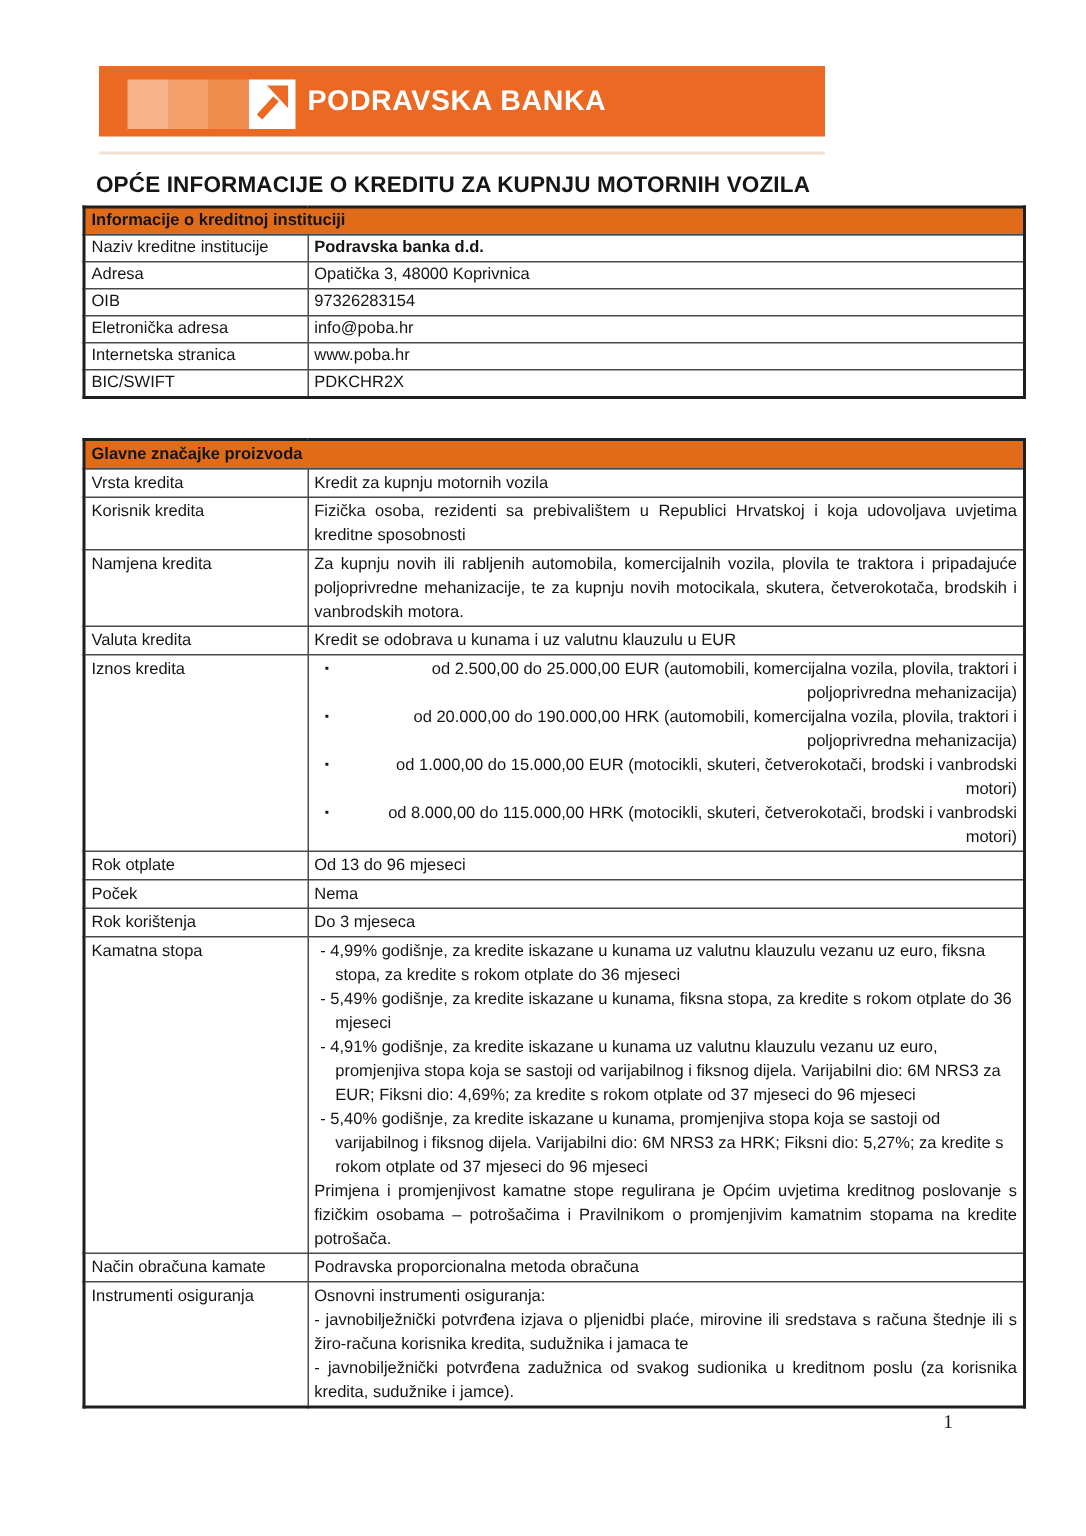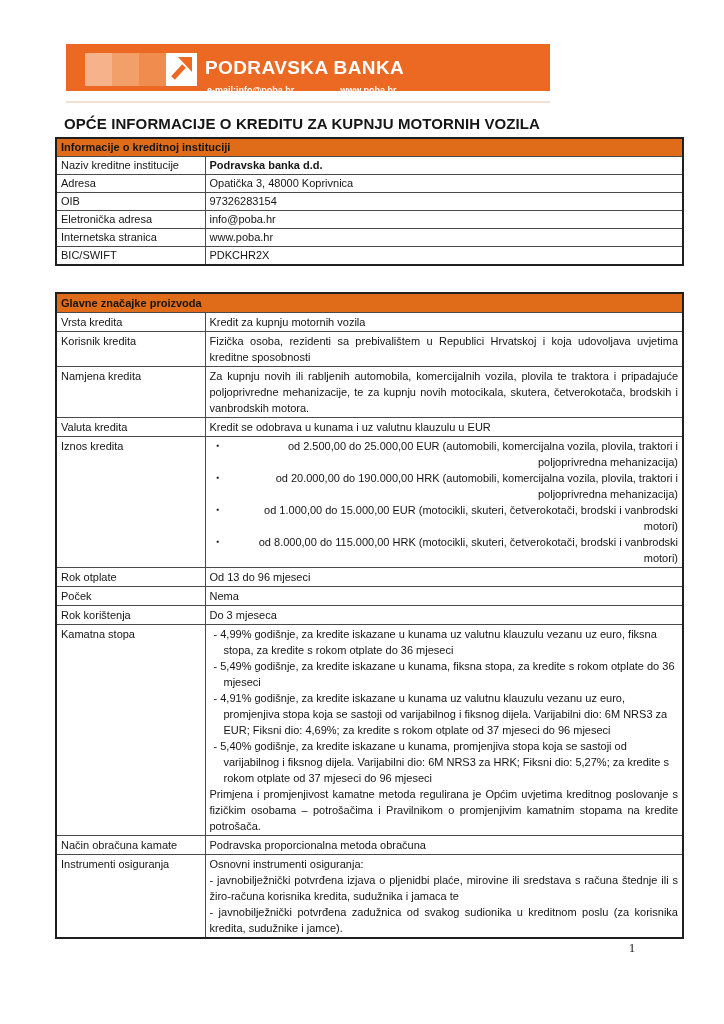--- a/index.html
+++ b/index.html
@@ -24,21 +24,21 @@
   .sq1{left:19px;background:#F6B28A;}
   .sq2{left:46px;background:#F29F6A;}
   .sq3{left:73px;background:#EF8C4E;}
   .logo-box{position:absolute;left:100px;top:9px;width:31px;height:33px;background:#fff;}
   .logo-box svg{display:block;width:100%;height:100%;}
   .bank-name{
     position:absolute;left:139px;top:13px;color:#fff;font-weight:bold;
     font-size:19px;letter-spacing:.4px;white-space:nowrap;
   }
   .banner-contacts{
-    position:absolute;left:141px;top:41px;color:#fff;font-size:9px;
+    position:absolute;left:141px;top:56px;color:#fff;font-size:9px;
     display:flex;gap:46px;white-space:nowrap;font-weight:bold;
   }
 
   
   .doc-title{
     position:absolute;left:0;top:115px;width:604px;text-align:center;
     font-weight:bold;font-size:15px;color:#161616;letter-spacing:.1px;
   }
 
   
@@ -192,21 +192,21 @@
           <td class="lbl">Rok korištenja</td>
           <td class="val">Do 3 mjeseca</td>
         </tr>
         <tr>
           <td class="lbl">Kamatna stopa</td>
           <td class="val">
             <div class="di">- 4,99% godišnje, za kredite iskazane u kunama uz valutnu klauzulu vezanu uz euro, fiksna stopa, za kredite s rokom otplate do 36 mjeseci</div>
             <div class="di">- 5,49% godišnje, za kredite iskazane u kunama, fiksna stopa, za kredite s rokom otplate do 36 mjeseci</div>
             <div class="di">- 4,91% godišnje, za kredite iskazane u kunama uz valutnu klauzulu vezanu uz euro, promjenjiva stopa koja se sastoji od varijabilnog i fiksnog dijela. Varijabilni dio: 6M NRS3 za EUR; Fiksni dio: 4,69%; za kredite s rokom otplate od 37 mjeseci do 96 mjeseci</div>
             <div class="di">- 5,40% godišnje, za kredite iskazane u kunama, promjenjiva stopa koja se sastoji od varijabilnog i fiksnog dijela. Varijabilni dio: 6M NRS3 za HRK; Fiksni dio: 5,27%; za kredite s rokom otplate od 37 mjeseci do 96 mjeseci</div>
-            <div class="just">Primjena i promjenjivost kamatne metoda regulirana je Općim uvjetima kreditnog poslovanje s fizičkim osobama – potrošačima i Pravilnikom o promjenjivim kamatnim stopama na kredite potrošača.</div>
+            <div class="just">Primjena i promjenjivost kamatne stope regulirana je Općim uvjetima kreditnog poslovanje s fizičkim osobama – potrošačima i Pravilnikom o promjenjivim kamatnim stopama na kredite potrošača.</div>
           </td>
         </tr>
         <tr>
           <td class="lbl">Način obračuna kamate</td>
           <td class="val">Podravska proporcionalna metoda obračuna</td>
         </tr>
         <tr>
           <td class="lbl">Instrumenti osiguranja</td>
           <td class="val">
             <div class="just">Osnovni instrumenti osiguranja:</div>

